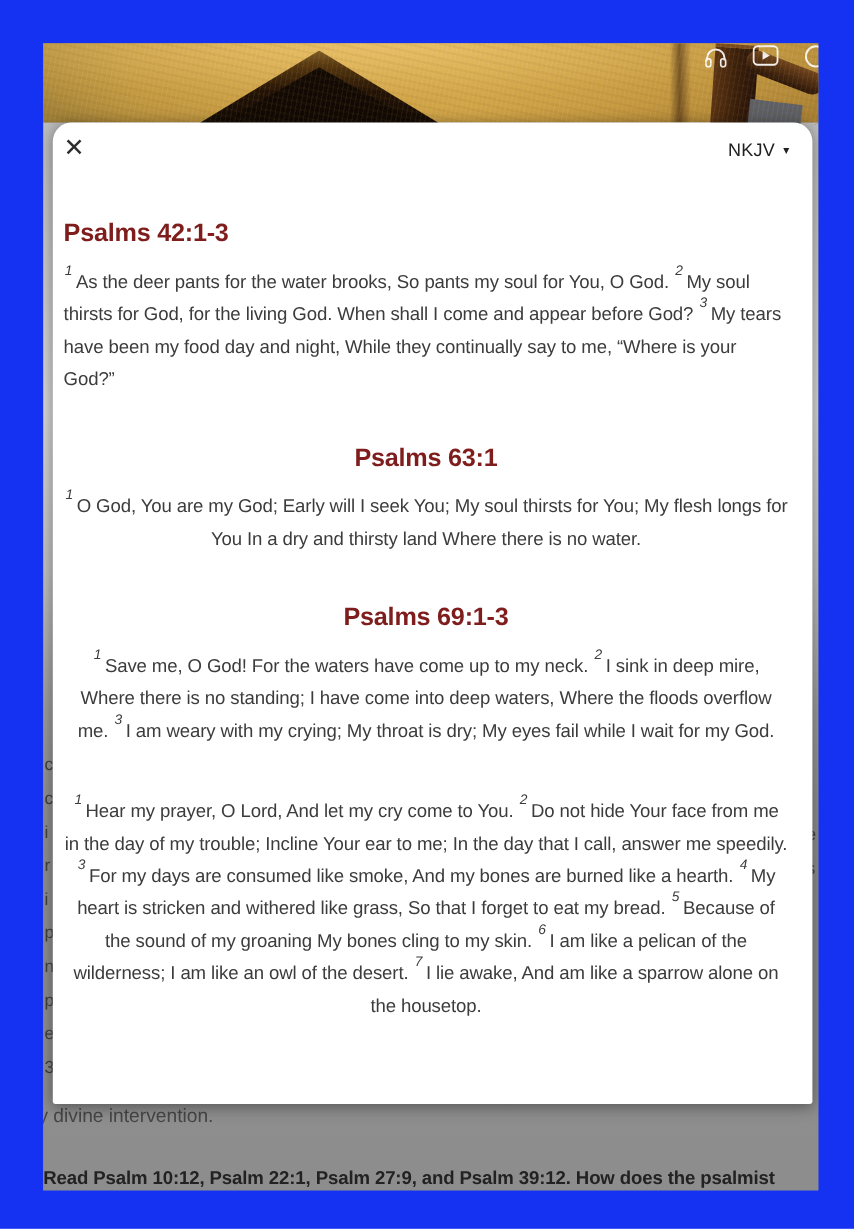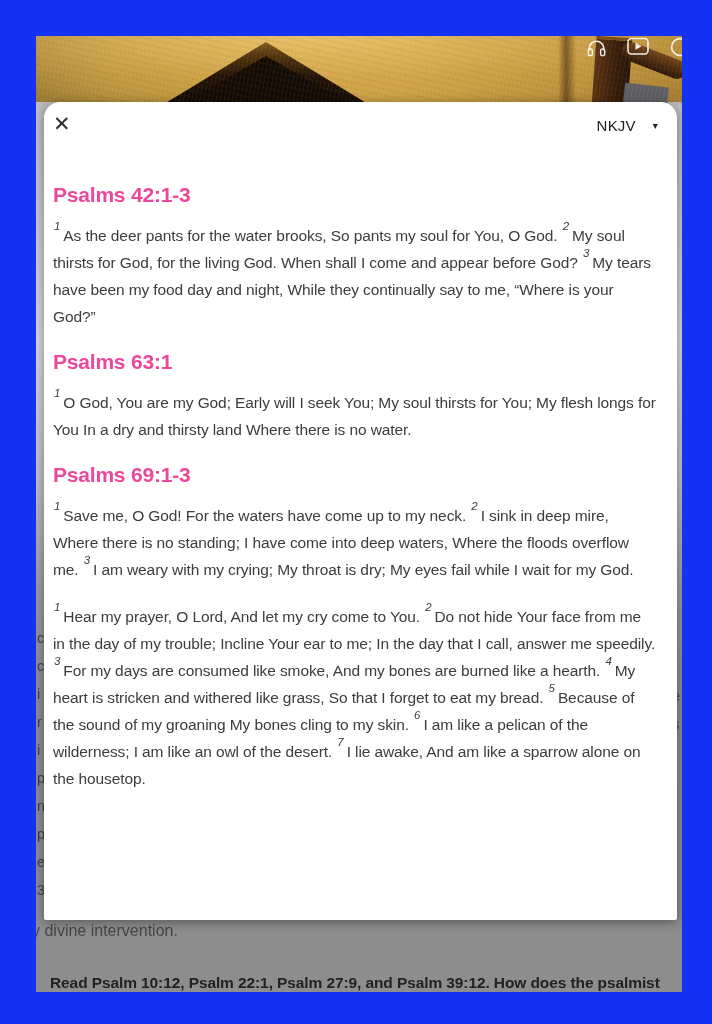--- a/index.html
+++ b/index.html
@@ -69,49 +69,49 @@
   .scrim{
     position:absolute;left:0;top:66px;width:646px;height:890px;z-index:1;
     background:linear-gradient(180deg,#bdbdbd 0%,#d8d8d8 27%,#c2c2c2 42%,#9d9d9d 55%,#909090 64%,#8d8d8d 100%);
   }
   .frag{position:absolute;font-size:14.5px;color:#424242;line-height:16px;}
   .bg-line{
     position:absolute;left:-4px;top:820px;width:640px;
     font-size:16px;color:#464646;white-space:nowrap;
   }
   .bg-question{
-    position:absolute;left:14px;top:872px;width:643px;
+    position:absolute;left:0;top:872px;width:643px;
     font-size:15.5px;font-weight:bold;color:#222;white-space:nowrap;letter-spacing:-0.1px;
   }
   
   .modal{
     position:absolute;left:8px;top:66px;width:633px;height:818px;z-index:3;
     background:#fff;border-radius:16px 16px 2px 2px;
     box-shadow:0 2px 12px rgba(0,0,0,.4);
     overflow:hidden;
   }
   .modal-header{
     display:flex;justify-content:space-between;align-items:flex-start;
     padding:11px 19px 0 9px;height:33px;
   }
   .close-btn{
     background:none;border:none;padding:0;margin:0;cursor:pointer;
     font-size:21px;line-height:21px;color:#2e2e2e;font-weight:400;
   }
   .version-btn{
     background:none;border:none;padding:0;margin-top:4px;cursor:pointer;
     font-size:15px;color:#202020;letter-spacing:.2px;
-    display:flex;align-items:center;gap:17px;
+    display:flex;align-items:center;gap:7px;
     font-family:"Liberation Sans","DejaVu Sans",sans-serif;
   }
   .caret{font-size:10px;color:#202020;}
   .passages{margin-top:37px;padding:0 20px 38px 9px;}
-  .passage + .passage{margin-top:20px;}
+  .passage + .passage{margin-top:40px;text-align:center;}
   .passage-title{
-    font-size:21px;font-weight:bold;margin:0 0 15px 0;color:#ec4899;letter-spacing:-0.2px;
+    font-size:21px;font-weight:bold;margin:0 0 15px 0;color:#7f1d1d;letter-spacing:-0.2px;
   }
   .passage-text{
     margin:0;font-size:15.5px;line-height:27px;color:#3c3c3c;letter-spacing:-0.1px;
   }
   .vnum{
     font-size:11.5px;font-style:italic;line-height:0;
     position:relative;top:-5px;margin:0 3px 0 1px;color:#3c3c3c;
   }
 </style>
 </head>

